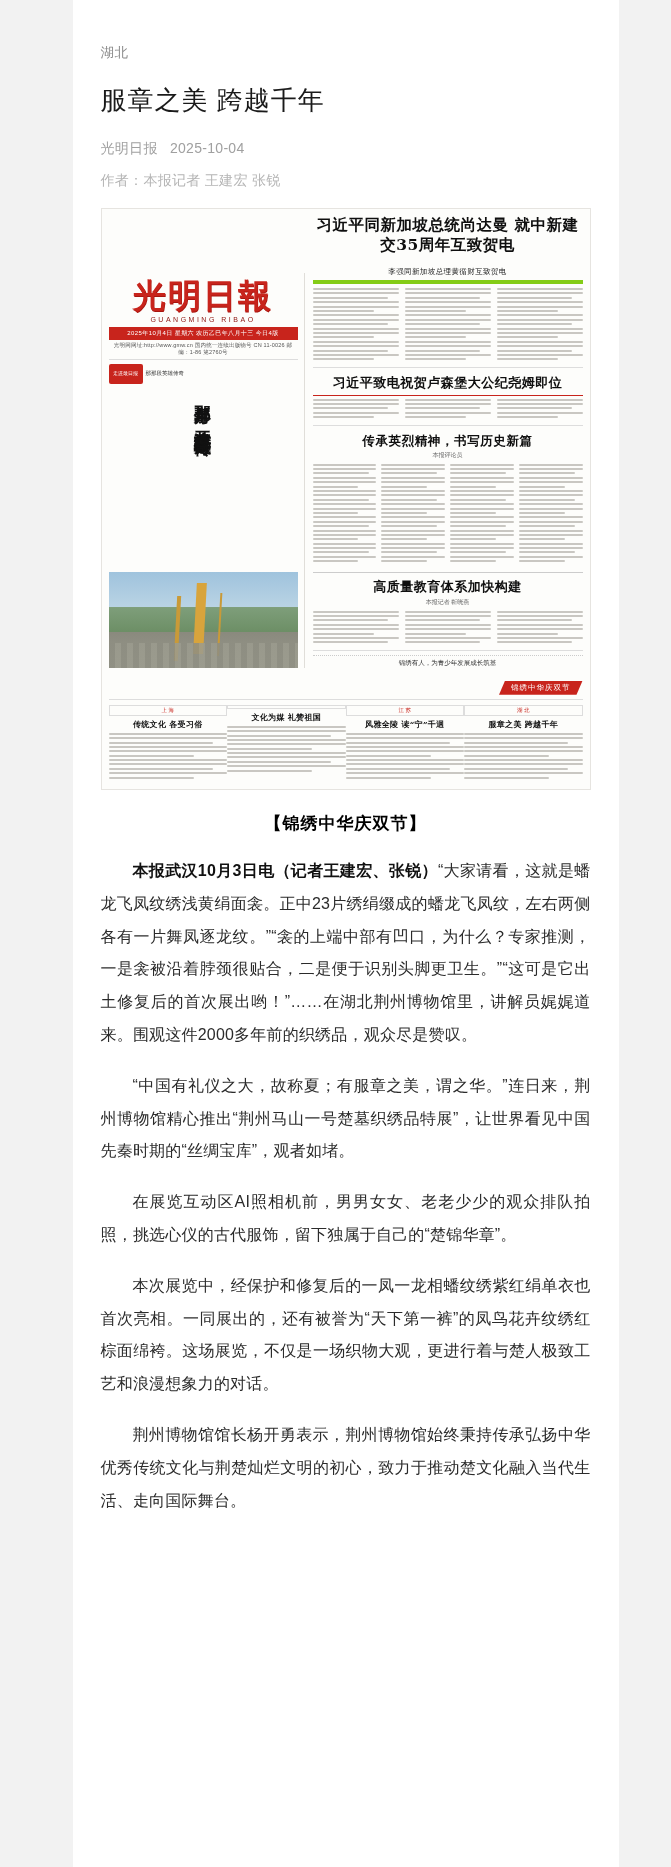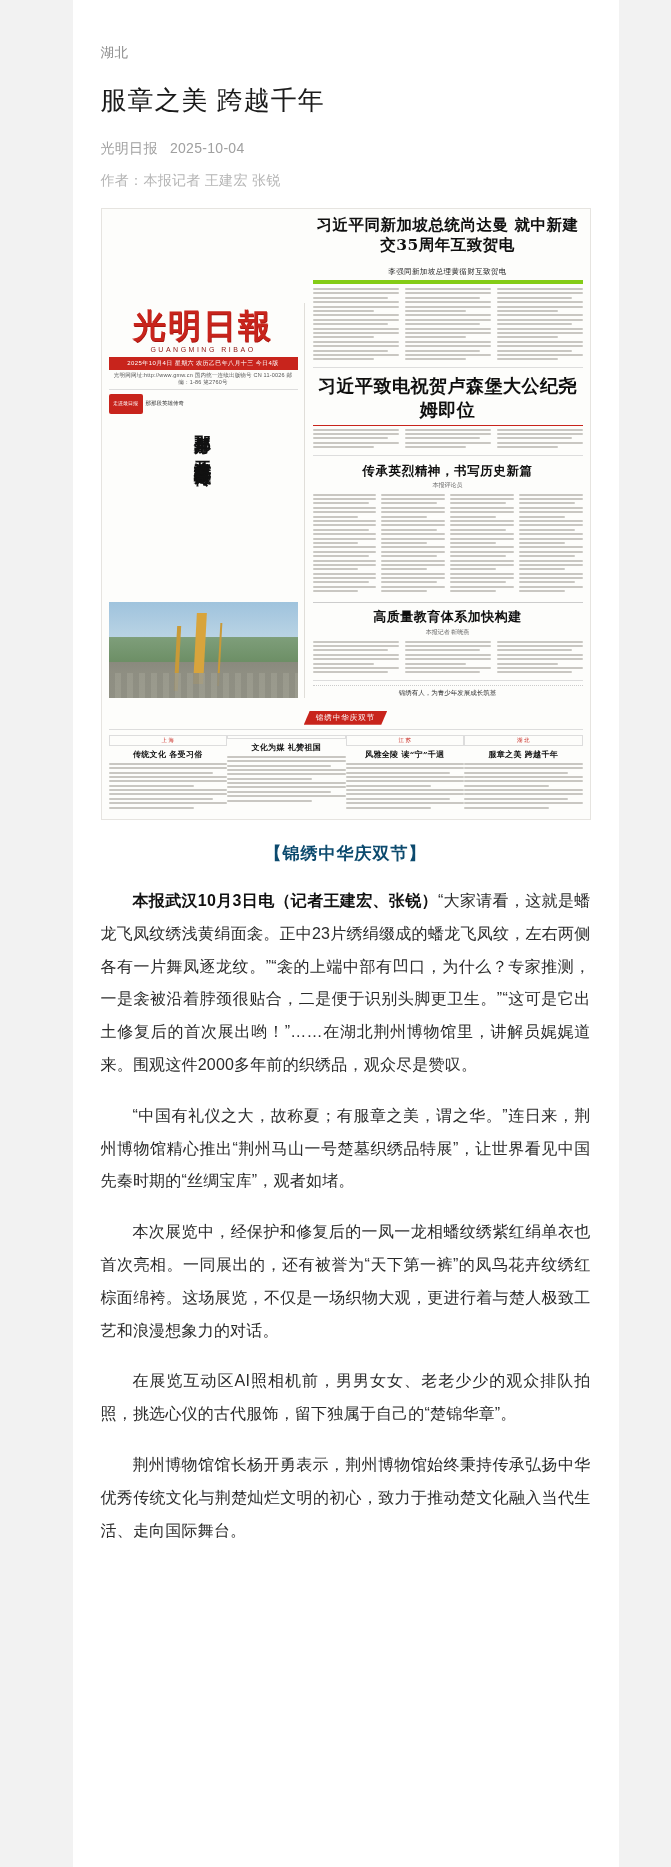--- a/index.html
+++ b/index.html
@@ -193,21 +193,21 @@
   .fauxline {
     height: 2px;
     background: #c9c7c2;
     margin-bottom: 2.4px;
     border-radius: 1px;
   }
   .fauxline.s { width: 72%; }
   .fauxline.m { width: 88%; }
   .np-h2 {
     font-family: Liberation Sans, sans-serif;
-    font-size: 18px;
+    font-size: 13px;
     font-weight: 700;
     text-align: center;
     color: #0f0f0f;
     margin: 6px 0 3px 0;
     letter-spacing: .5px;
     border-bottom: 1px solid #c8241c;
     padding-bottom: 3px;
   }
   .np-h3 {
     font-family: "DejaVu Serif", serif;
@@ -232,21 +232,21 @@
     letter-spacing: .5px;
     border-top: 1px solid #ccc;
     padding-top: 5px;
   }
   .np-h4sub { font-size: 6px; text-align:center; color:#666; margin-bottom: 4px; }
   .np-caption {
     font-size: 6.5px; text-align: center; color: #333; margin-top: 4px;
     border-top: 1px dotted #ccc; padding-top: 3px;
   }
   .np-ribbon {
-    text-align: center;
+    text-align: right;
     margin: 8px 0 4px 0;
   }
   .np-ribbon span {
     display: inline-block;
     background: #c8241c;
     color: #fff;
     font-size: 7.5px;
     padding: 2px 12px;
     letter-spacing: 1px;
     clip-path: polygon(6px 0, 100% 0, calc(100% - 6px) 100%, 0 100%);
@@ -265,21 +265,21 @@
     font-family: "DejaVu Serif", serif;
     font-size: 8px; font-weight: 700; text-align: center;
     color: #111; margin-bottom: 3px; letter-spacing: .3px;
   }
 
   
   .section-label {
     text-align: center;
     font-size: 17px;
     font-weight: 700;
-    color: #0c4a6e;
+    color: #000000;
     letter-spacing: 1px;
     margin: 14px 0 20px 0;
   }
   .para {
     font-size: 16px;
     line-height: 2.05;
     color: #2b2b2b;
     text-align: justify;
     margin: 0 0 18px 0;
     text-indent: 2em;
@@ -631,18 +631,18 @@
       </div>
     </div>
 
     <div class="section-label">【锦绣中华庆双节】</div>
 
     <p class="para">
       <b>本报武汉10月3日电（记者王建宏、张锐）</b><span>“大家请看，这就是蟠龙飞凤纹绣浅黄绢面衾。正中23片绣绢缀成的蟠龙飞凤纹，左右两侧各有一片舞凤逐龙纹。”“衾的上端中部有凹口，为什么？专家推测，一是衾被沿着脖颈很贴合，二是便于识别头脚更卫生。”“这可是它出土修复后的首次展出哟！”……在湖北荆州博物馆里，讲解员娓娓道来。围观这件2000多年前的织绣品，观众尽是赞叹。</span>
     </p>
 
     <p class="para">“中国有礼仪之大，故称夏；有服章之美，谓之华。”连日来，荆州博物馆精心推出“荆州马山一号楚墓织绣品特展”，让世界看见中国先秦时期的“丝绸宝库”，观者如堵。</p>
+    <p class="para">在展览互动区AI照相机前，男男女女、老老少少的观众排队拍照，挑选心仪的古代服饰，留下独属于自己的“楚锦华章”。</p>
     <p class="para">本次展览中，经保护和修复后的一凤一龙相蟠纹绣紫红绢单衣也首次亮相。一同展出的，还有被誉为“天下第一裤”的凤鸟花卉纹绣红棕面绵袴。这场展览，不仅是一场织物大观，更进行着与楚人极致工艺和浪漫想象力的对话。</p>
-    <p class="para">在展览互动区AI照相机前，男男女女、老老少少的观众排队拍照，挑选心仪的古代服饰，留下独属于自己的“楚锦华章”。</p>
     <p class="para">荆州博物馆馆长杨开勇表示，荆州博物馆始终秉持传承弘扬中华优秀传统文化与荆楚灿烂文明的初心，致力于推动楚文化融入当代生活、走向国际舞台。</p>
 
   </div>
 </div>
 
 </body></html>

